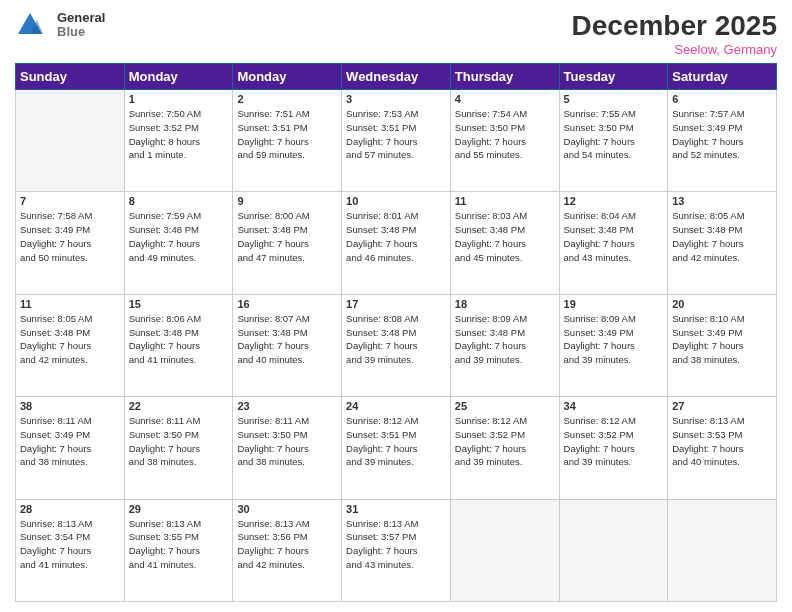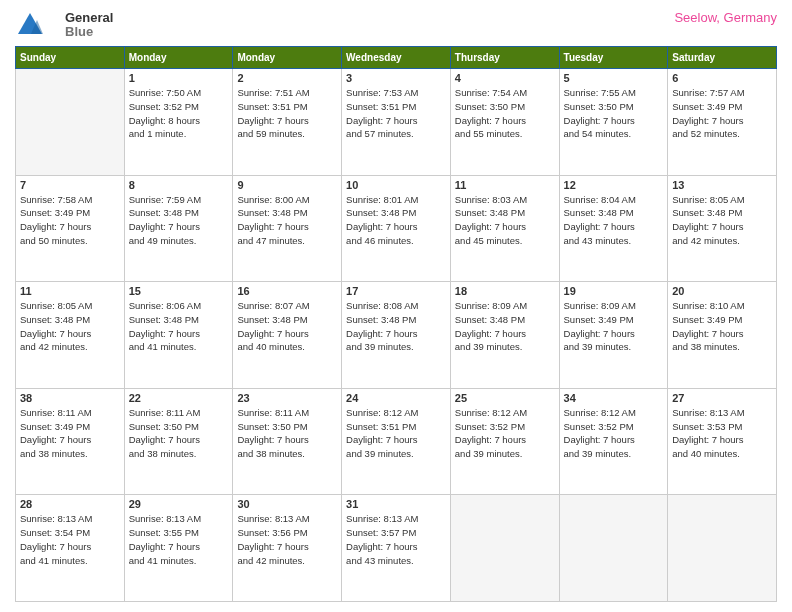--- a/index.html
+++ b/index.html
@@ -19,21 +19,21 @@
     }
     .header {
       display: flex;
       justify-content: space-between;
       align-items: flex-start;
       margin-bottom: 6px;
     }
     .logo {
       display: flex;
       align-items: center;
-      gap: 20px;
+      gap: 12px;
     }
     .logo-text {
       display: flex;
       flex-direction: column;
       font-size: 13px;
       font-weight: bold;
       line-height: 1.1;
     }
     .logo-text .general { color: #333; }
     .logo-text .blue { color: #737373; }
@@ -54,23 +54,23 @@
       color: #ec4899;
     }
     .calendar {
       flex: 1;
       border: 1px solid #ccc;
       border-collapse: collapse;
       width: 100%;
       table-layout: fixed;
     }
     .calendar th {
-      background: #4d7c0f;
+      background: #4c1d95;
       color: #fff;
-      font-size: 10px;
+      font-size: 13px;
       font-weight: bold;
       padding: 5px 4px;
       text-align: left;
       border: 1px solid #1e5fa0;
     }
     .calendar td {
       vertical-align: top;
       border: 1px solid #ccc;
       padding: 3px 4px;
       font-size: 9.5px;
@@ -100,20 +100,21 @@
       <svg class="logo-icon" viewBox="0 0 30 30">
         <polygon points="15,3 27,24 3,24" fill="#2979c4"></polygon>
         <polygon points="22,10 28,24 16,24" fill="#1a5fa0" opacity="0.5"></polygon>
       </svg>
       <div class="logo-text">
         <span class="general">General</span>
         <span class="blue">Blue</span>
       </div>
     </div>
     <div class="title-area">
+      <div class="month-title">December 2025</div>
       <div class="subtitle">Seelow, Germany</div>
     </div>
   </div>
 
   <table class="calendar">
     <thead>
       <tr>
       <th>Sunday</th>
           <th>Monday</th>
           <th>Monday</th>

